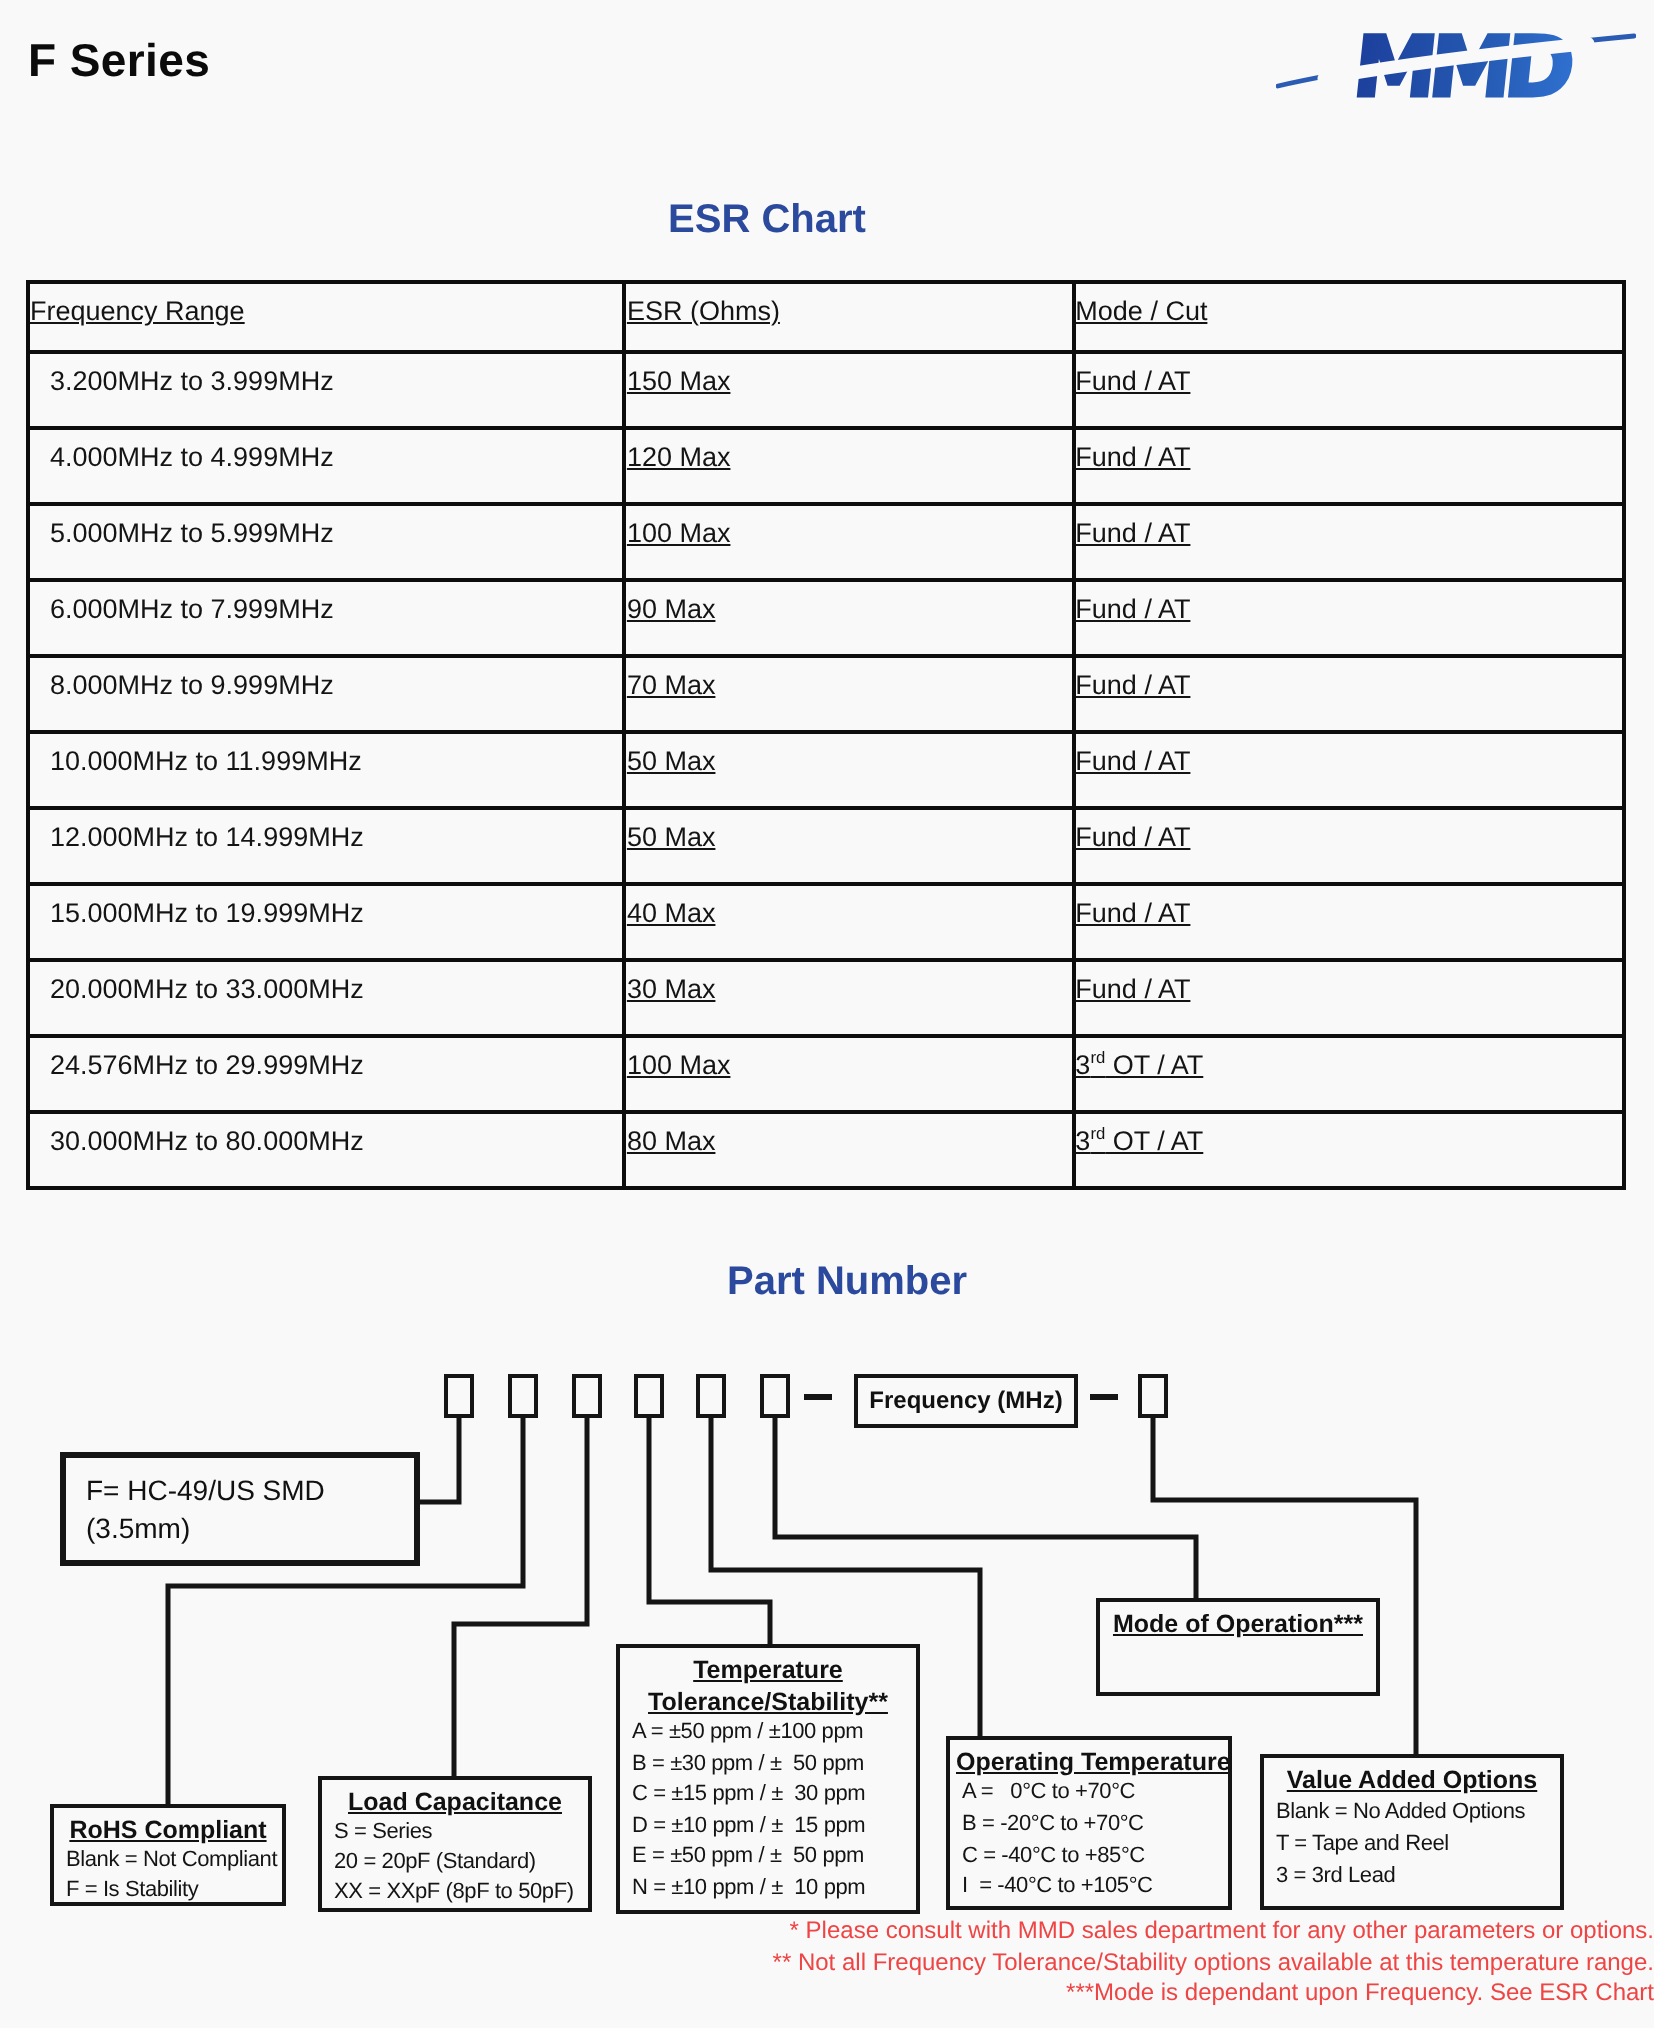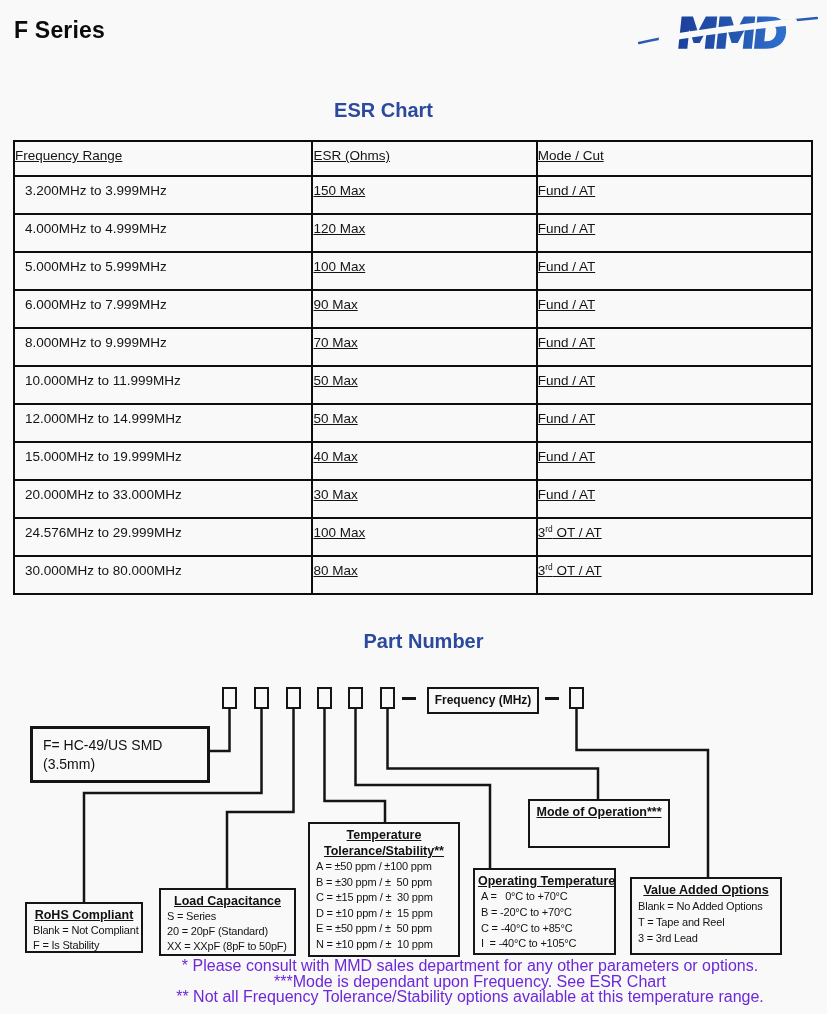--- a/index.html
+++ b/index.html
@@ -64,29 +64,29 @@
     text-decoration:underline; line-height:16px; white-space:pre;
   }
   .legend .line {
     font-size:11px; line-height:15px; letter-spacing:-0.2px;
     white-space:pre; padding-left:3px; color:#141414;
   }
   .lg-rohs  { left:25px;  top:902px; width:118px; height:51px; }
   .lg-load  { left:159px; top:888px; width:137px; height:68px; }
   .lg-temp  { left:308px; top:822px; width:152px; height:135px; }
   .lg-temp .line { line-height:15.6px; }
-  .lg-mode  { left:528px; top:799px; width:142px; height:49px; }
+  .lg-mode  { left:548px; top:799px; width:142px; height:49px; }
   .lg-optmp { left:473px; top:868px; width:143px; height:87px; }
   .lg-optmp .line { line-height:15.8px; }
   .lg-value { left:630px; top:877px; width:152px; height:78px; }
   .lg-value .line { line-height:16px; }
 
   .footnotes {
     position:absolute; left:113px; top:958px; width:714px;
-    text-align:center; font-size:16px; line-height:15.5px; color:#6d28d9;
+    text-align:right; font-size:12px; line-height:15.5px; color:#ef4444;
   }
 </style>
 </head>
 <body>
 
 <div class="page">
 
   <div class="doc-title">F Series</div>
 
   <svg class="logo" width="180" height="52" viewBox="0 0 180 52">
@@ -256,17 +256,17 @@
     <div class="ttl">Value Added Options</div>
     <div>
         <div class="line">Blank = No Added Options</div>
         <div class="line">T = Tape and Reel</div>
         <div class="line">3 = 3rd Lead</div>
       </div>
   </div>
 
   <div class="footnotes">
       <div class="line">* Please consult with MMD sales department for any other parameters or options.</div>
+      <div class="line">** Not all Frequency Tolerance/Stability options available at this temperature range.</div>
       <div class="line">***Mode is dependant upon Frequency. See ESR Chart</div>
-      <div class="line">** Not all Frequency Tolerance/Stability options available at this temperature range.</div>
     </div>
 
 </div>
 
 </body></html>

